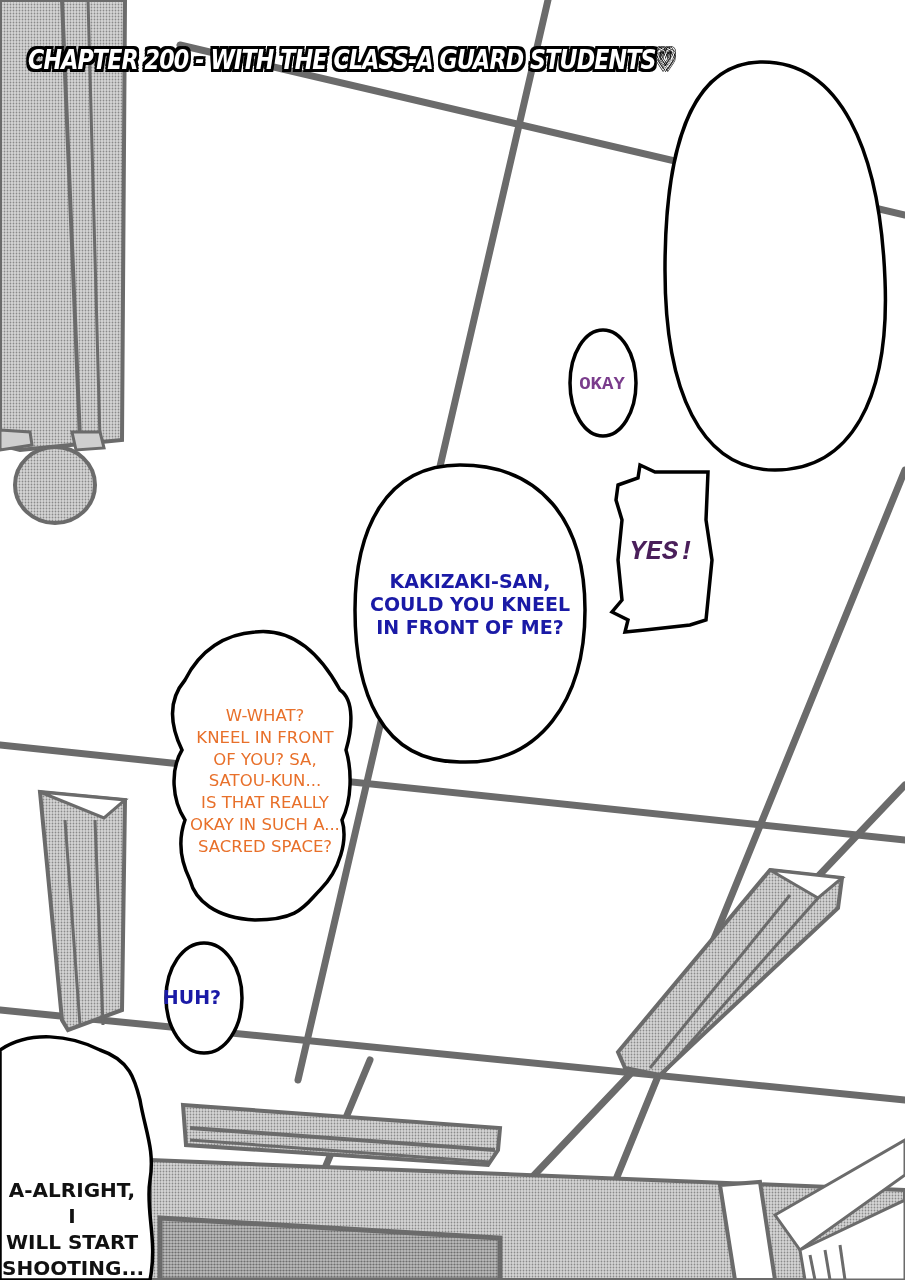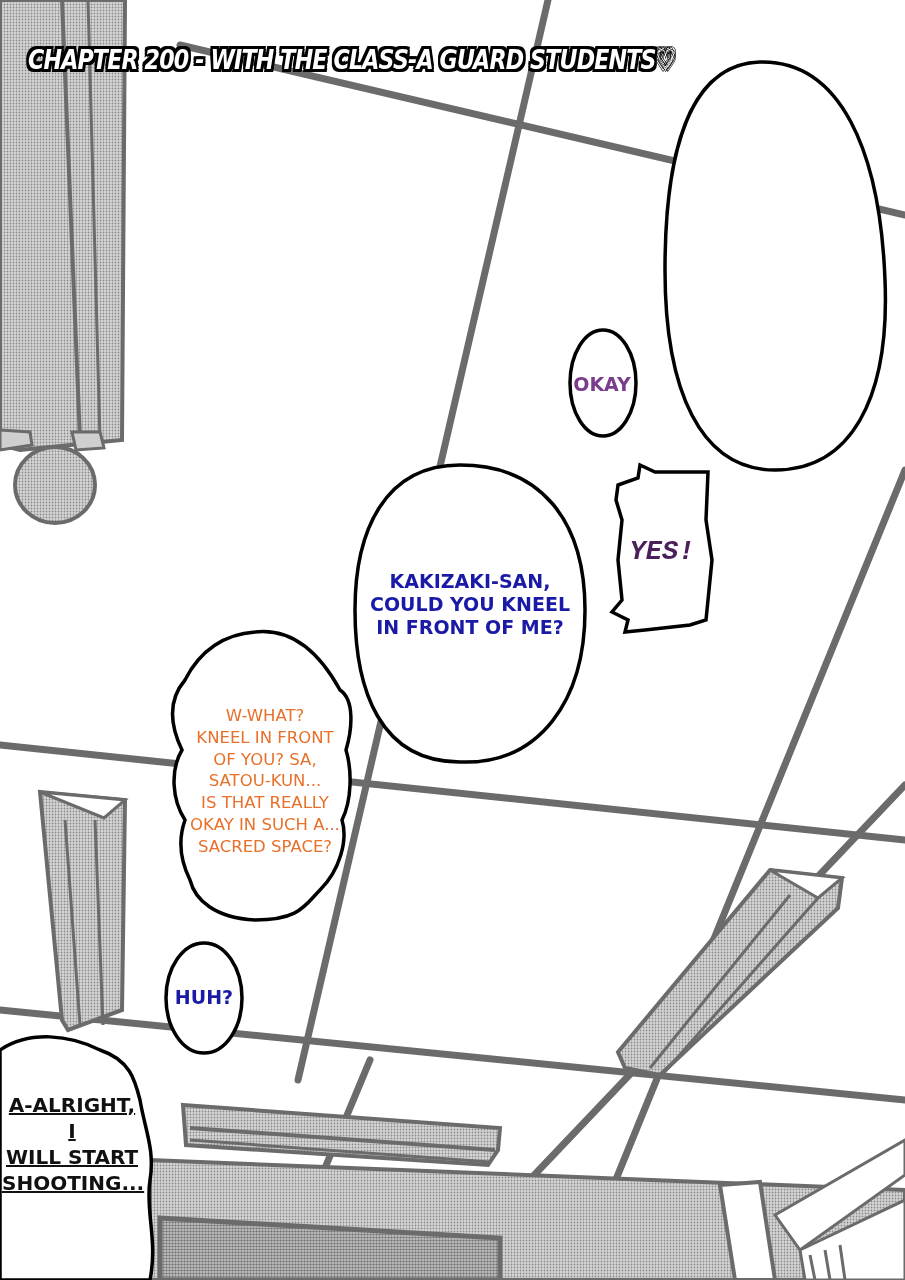--- a/index.html
+++ b/index.html
@@ -107,21 +107,21 @@
 
       <ellipse cx="204" cy="998" rx="38" ry="55"></ellipse>
 
       <path d="M0,1050 C30,1030 70,1035 100,1050 C130,1060 135,1080 140,1100 C145,1130 155,1150 150,1180 C145,1210 158,1240 150,1280 L0,1280 Z"></path>
     </g>
   </svg>
 
   <div class="title">CHAPTER 200 - WITH THE CLASS-A GUARD STUDENTS♡</div>
 
 
-  <div class="bubble-text purple" style="left:570px; top:373px; width:64px;">
+  <div class="bubble-text purple" style="left:570px; top:373px; width:64px;font-family:Liberation Mono, monospace;">
     <div>OKAY</div>
   </div>
 
   <div class="bubble-text darkpurple" style="left:622px; top:536px; width:80px;">
     <div>YES!</div>
   </div>
 
   <div class="bubble-text orange" style="left:185px; top:705px; width:160px;">
     <div>W-WHAT?</div>
     <div>KNEEL IN FRONT</div>
@@ -131,23 +131,23 @@
     <div>OKAY IN SUCH A...</div>
     <div>SACRED SPACE?</div>
   </div>
 
   <div class="bubble-text blue" style="left:370px; top:570px; width:200px;">
     <div>KAKIZAKI-SAN,</div>
     <div>COULD YOU KNEEL</div>
     <div>IN FRONT OF ME?</div>
   </div>
 
-  <div class="bubble-text blue" style="left:172px; top:986px; width:64px;">
+  <div class="bubble-text blue" style="left:160px; top:986px; width:64px;">
     <div>HUH?</div>
   </div>
 
-  <div class="bubble-text black" style="left:2px; top:1092px; width:140px;text-decoration:underline;">
+  <div class="bubble-text black" style="left:2px; top:1177px; width:140px;">
     <div>A-ALRIGHT, I</div>
     <div>WILL START</div>
     <div>SHOOTING...</div>
   </div>
 
 </div>
 
 </body></html>

